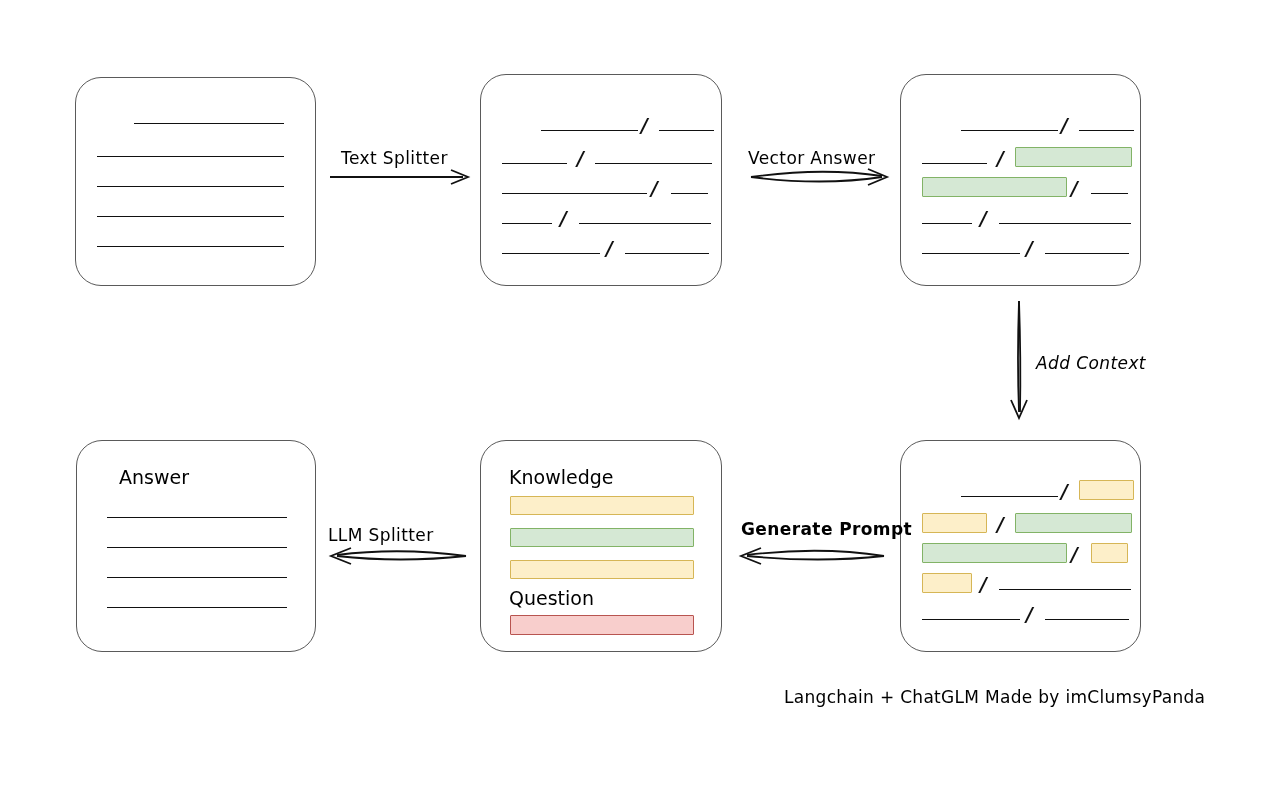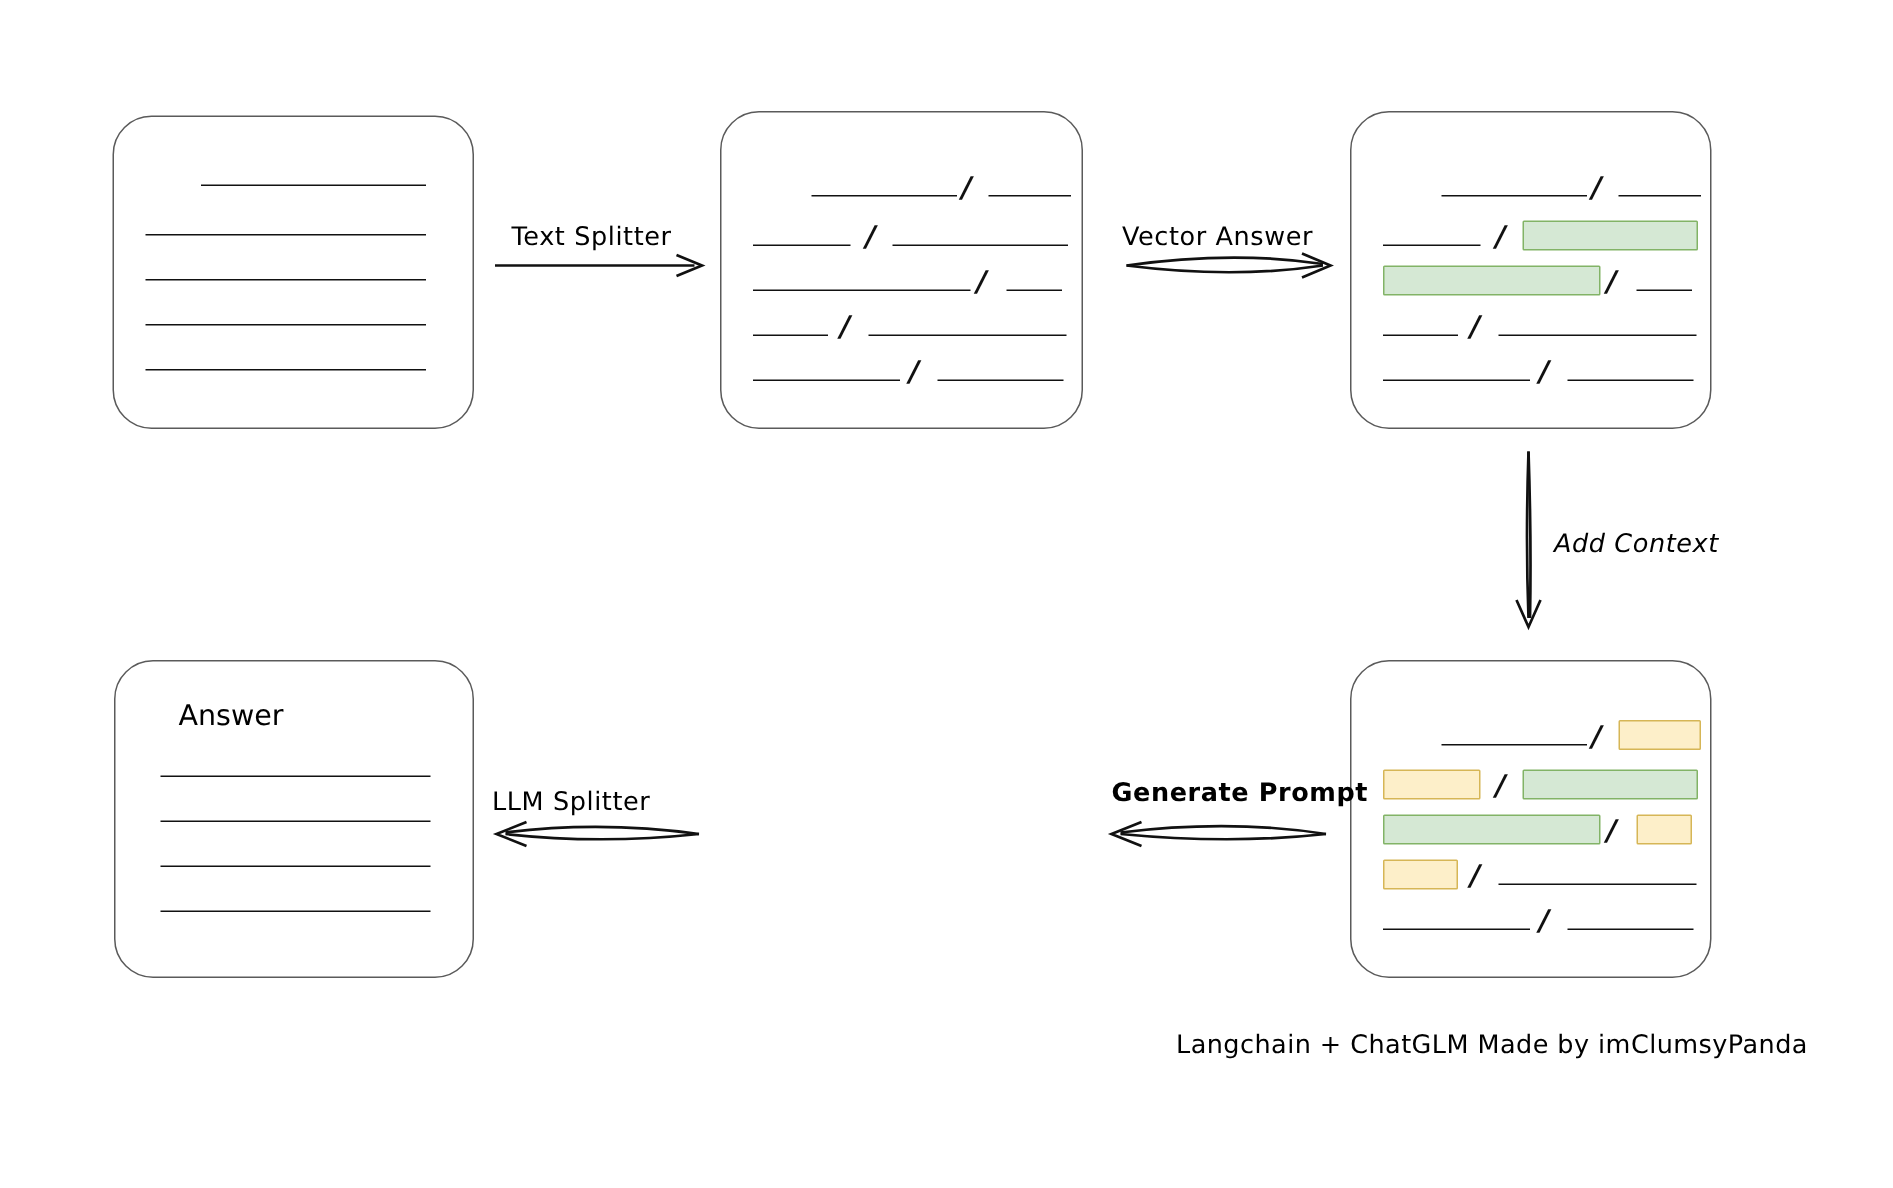--- a/index.html
+++ b/index.html
@@ -164,20 +164,28 @@
 
     <div class="chip yellow" style="left:21px;  top:132px; width:50px; height:20px;"></div>
     <div class="slash" style="left:79px;  top:134px;">/</div>
     <div class="doc-line" style="left:98px;  top:148px; width:132px;"></div>
 
     <div class="doc-line" style="left:21px;  top:178px; width:98px;"></div>
     <div class="slash" style="left:125px; top:164px;">/</div>
     <div class="doc-line" style="left:144px; top:178px; width:84px;"></div>
   </div>
 
+  <div class="box" style="left:480px; top:440px; width:242px; height:212px;">
+    <div class="box-title" style="left:28px; top:27px;">Knowledge</div>
+    <div class="chip yellow" style="left:29px; top:55px;  width:184px; height:19px;"></div>
+    <div class="chip green" style="left:29px; top:87px;  width:184px; height:19px;"></div>
+    <div class="chip yellow" style="left:29px; top:119px; width:184px; height:19px;"></div>
+    <div class="box-title" style="left:28px; top:148px;">Question</div>
+    <div class="chip red" style="left:29px; top:174px; width:184px; height:20px;"></div>
+  </div>
 
   <div class="box" style="left:76px; top:440px; width:240px; height:212px;">
     <div class="box-title" style="left:42px; top:27px;">Answer</div>
     <div class="doc-line" style="left:30px; top:76px;  width:180px;"></div>
     <div class="doc-line" style="left:30px; top:106px; width:180px;"></div>
     <div class="doc-line" style="left:30px; top:136px; width:180px;"></div>
     <div class="doc-line" style="left:30px; top:166px; width:180px;"></div>
   </div>
 
   <svg class="arrow-layer" viewBox="0 0 1262 792">

